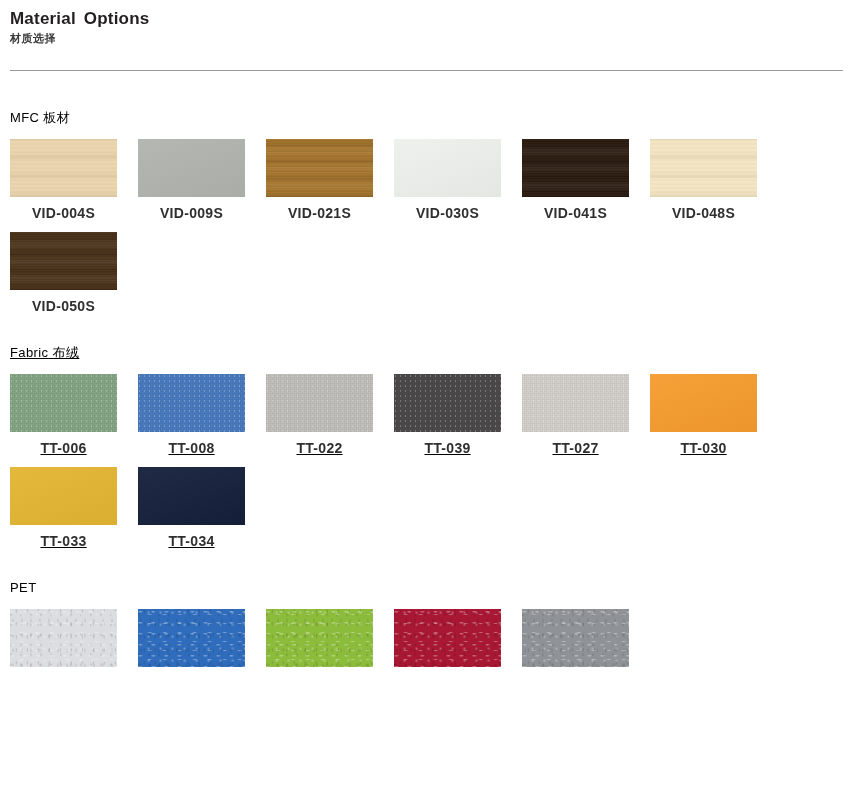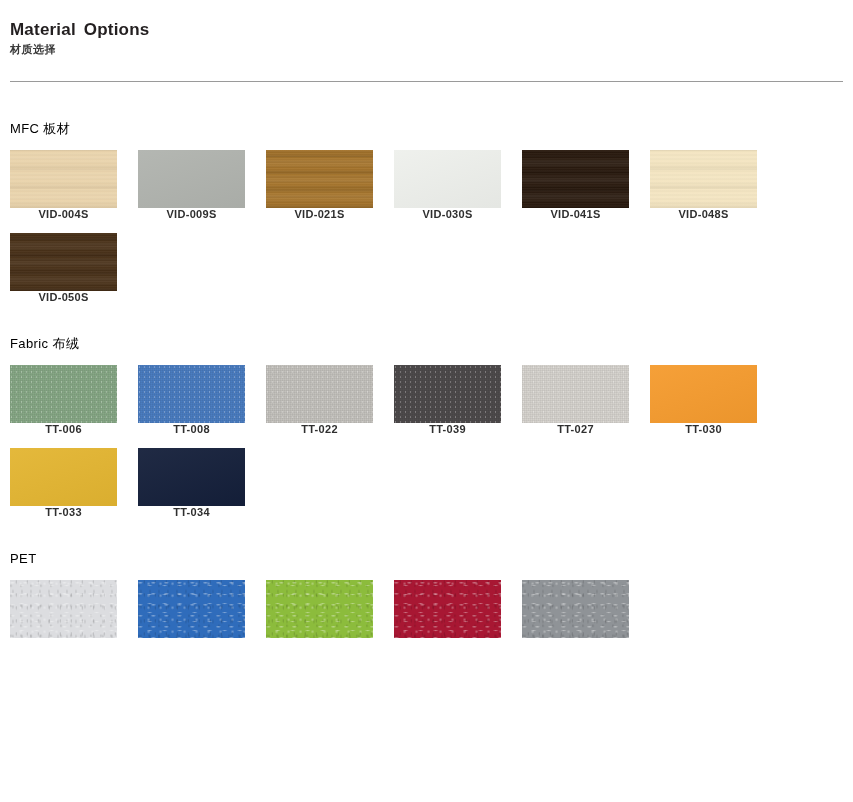--- a/index.html
+++ b/index.html
@@ -3,21 +3,21 @@
 <meta charset="utf-8">
 <style>
   * { box-sizing: border-box; }
   html, body {
     margin: 0; padding: 0;
     width: 853px; height: 802px;
     background: #ffffff;
     font-family: "Liberation Sans", sans-serif;
     -webkit-font-smoothing: antialiased;
   }
-  .page { position: relative; width: 853px; height: 802px; padding: 11px 10px; }
+  .page { position: relative; width: 853px; height: 802px; padding: 0 10px; }
 
   
   .header { padding-top: 9px; }
   .title {
     font-size: 17px;
     font-weight: bold;
     color: #231f20;
     letter-spacing: 0.2px;
     line-height: 20px;
     word-spacing: 3px;
@@ -61,32 +61,32 @@
     overflow: hidden;
     background-color: #cccccc;
   }
   .chip .tex {
     position: absolute;
     inset: 0;
   }
   .chip-label {
     width: 107px;
     text-align: center;
-    font-size: 11px;
+    font-size: 14px;
     font-weight: bold;
     color: #2f2f2f;
     letter-spacing: 0.3px;
-    margin-top: 1px;
+    margin-top: 11px;
     line-height: 11px;
   }
 
   
   .sec-mfc    { margin-top: 39px; }
   .sec-metal  { margin-top: 33px; }
-  .sec-fabric { margin-top: 33px; }
+  .sec-fabric { margin-top: 33px; text-decoration: underline; }
   .sec-pet    { margin-top: 33px; }
 
   
   
   .tex-wood {
     background-image:
       repeating-linear-gradient(0deg,
         rgba(0,0,0,0.00) 0px,
         rgba(0,0,0,0.055) 1px,
         rgba(255,255,255,0.05) 2px,

